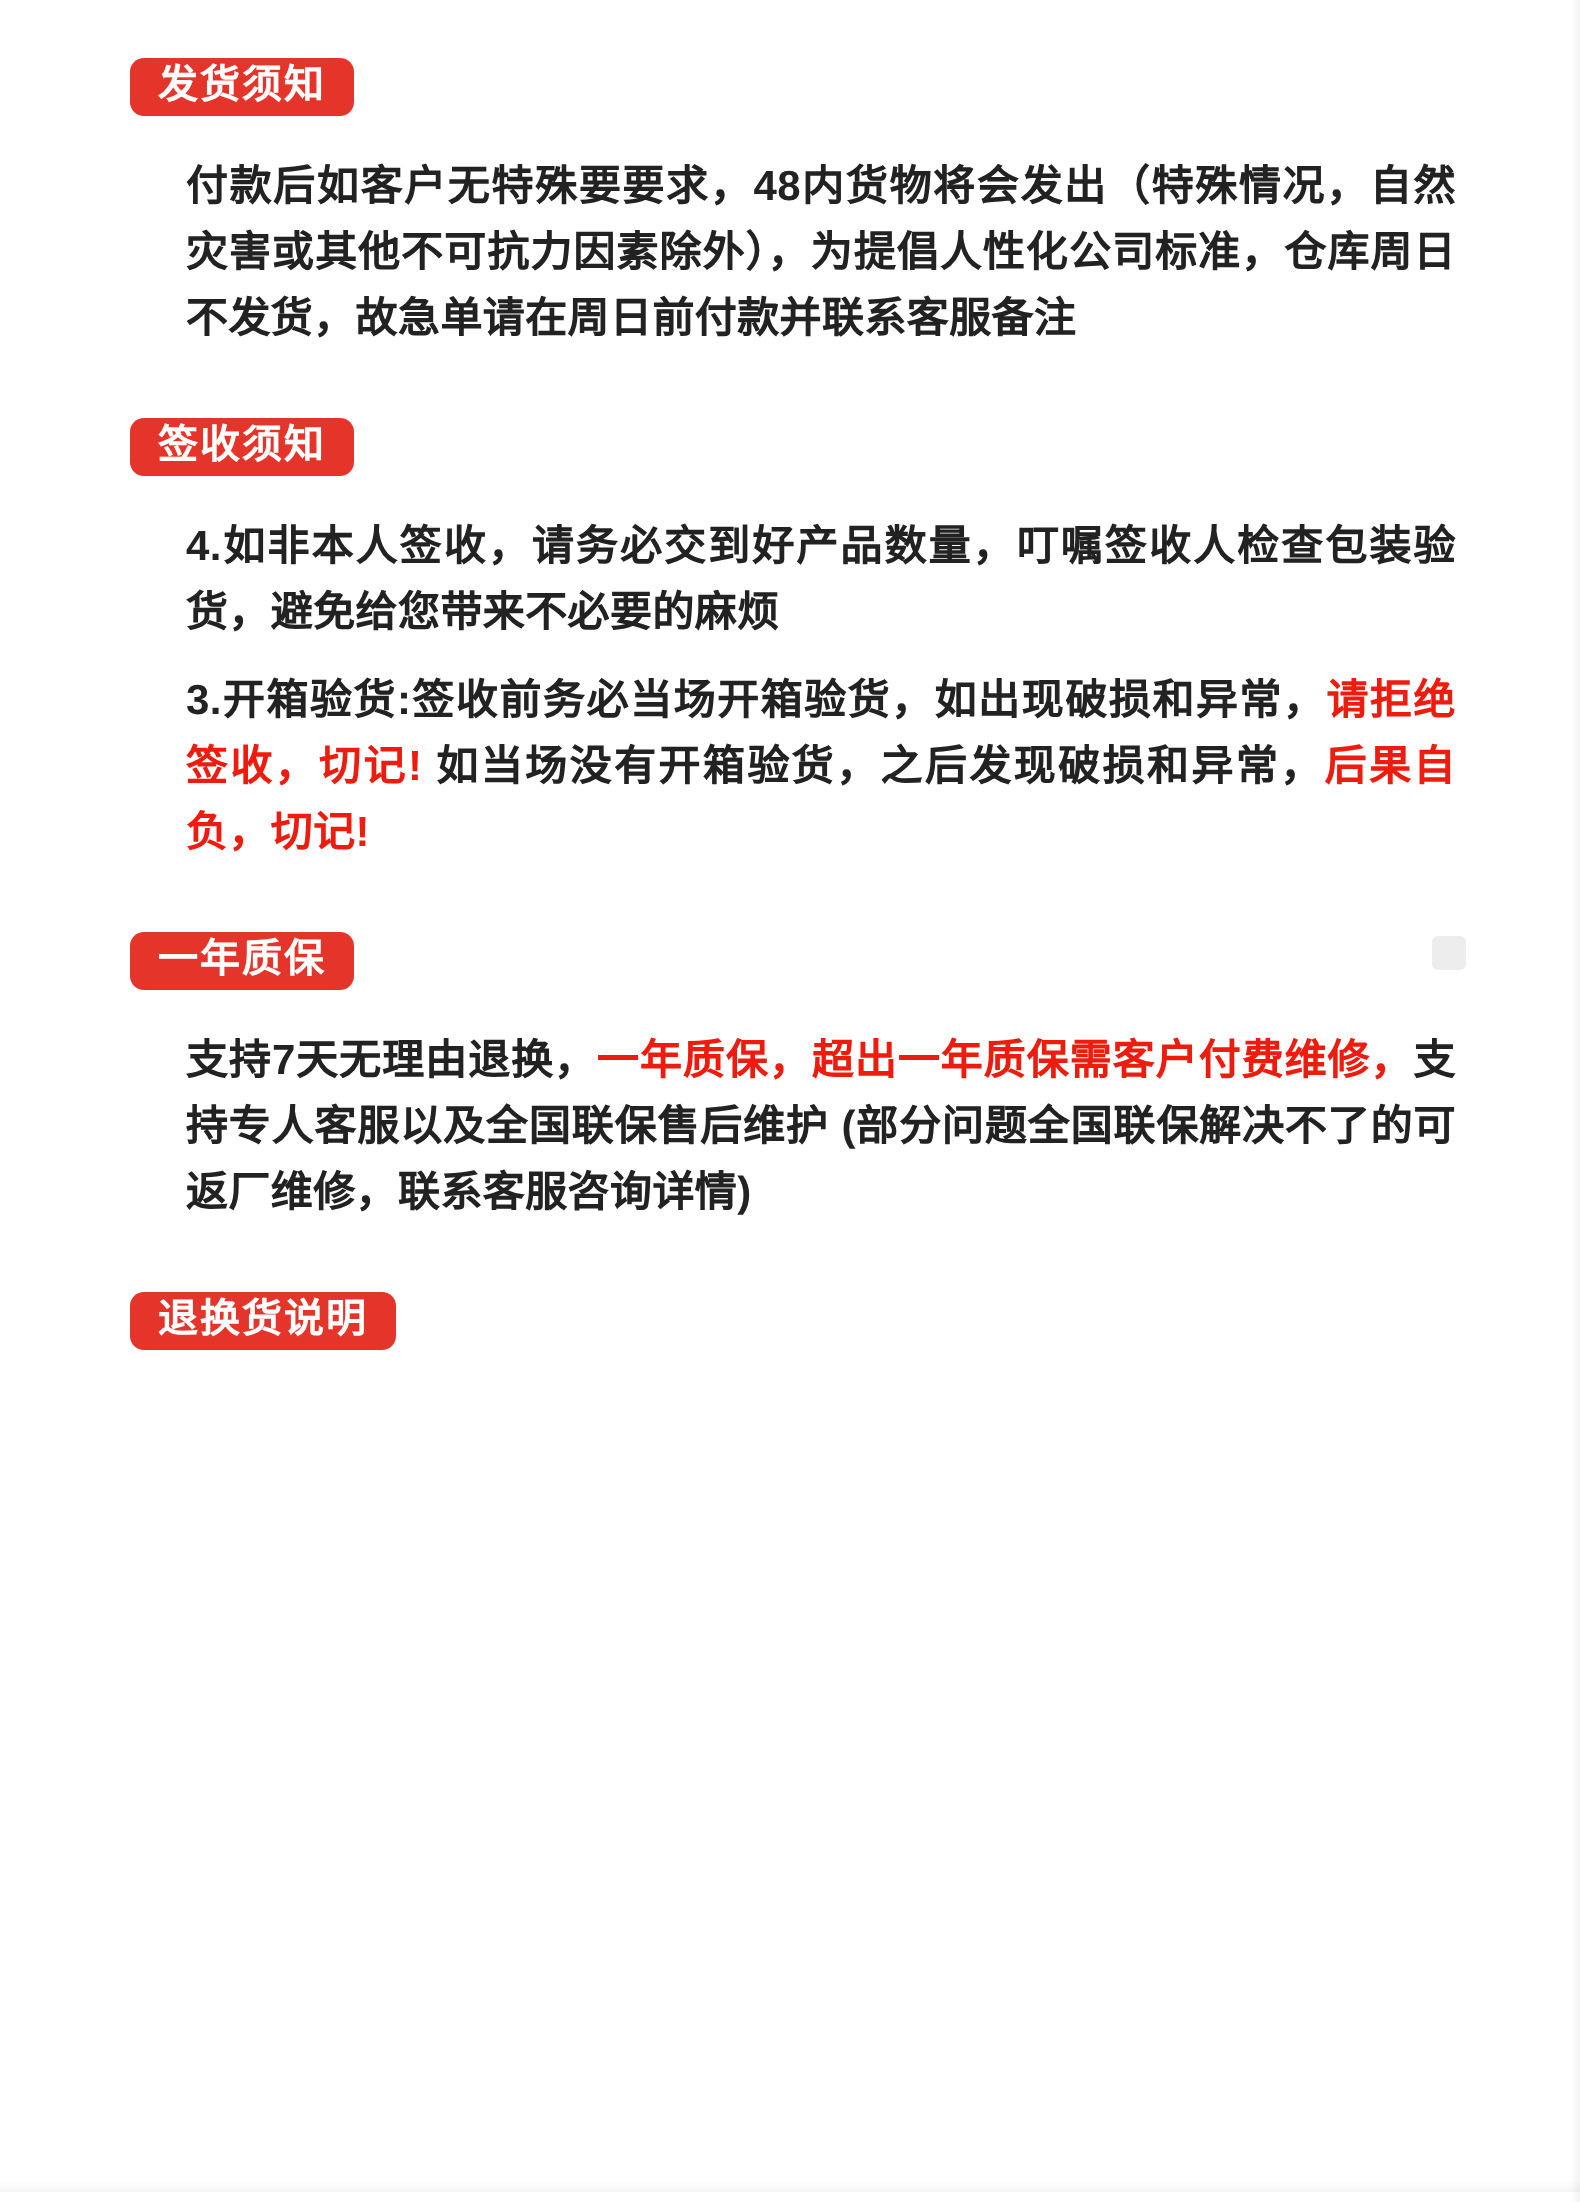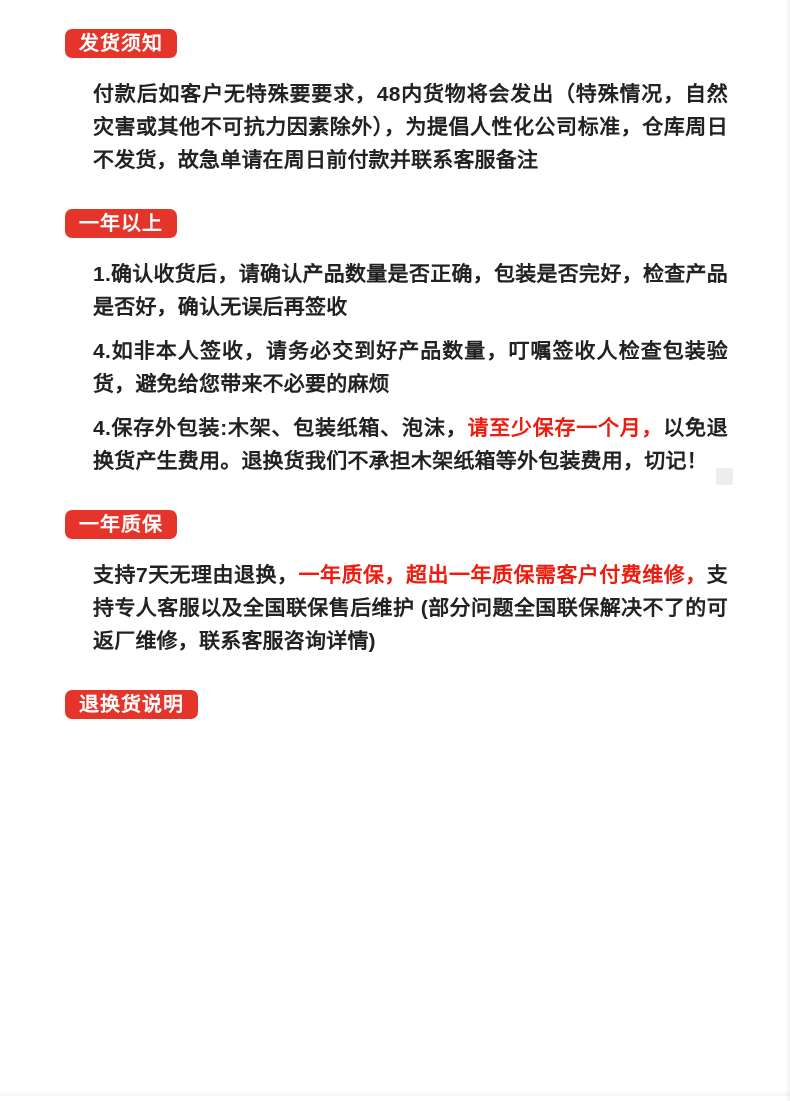--- a/index.html
+++ b/index.html
@@ -76,24 +76,23 @@
 <body>
 
 <div class="page">
 
   <section class="notice-section">
     <div class="badge">发货须知</div>
     <p class="body"><span>付款后如客户无特殊要要求，48内货物将会发出（特殊情况，自然灾害或其他不可抗力因素除外），为提倡人性化公司标准，仓库周日不发货，故急单请在周日前付款并联系客服备注</span></p>
   </section>
 
   <section class="notice-section">
-    <div class="badge">一年以上</div>
-    <p class="body"><span>1.确认收货后，请确认产品数量是否正确，包装是否完好，检查产品是否好，确认无误后再签收</span></p>
+    <div class="badge">签收须知</div>
     <p class="body"><span>4.如非本人签收，请务必交到好产品数量，叮嘱签收人检查包装验货，避免给您带来不必要的麻烦</span></p>
-    <p class="body"><span>4.保存外包装:木架、包装纸箱、泡沫，</span><span class="red">请至少保存一个月，</span><span>以免退换货产生费用。退换货我们不承担木架纸箱等外包装费用，切记！</span></p>
+    <p class="body"><span>3.开箱验货:签收前务必当场开箱验货，如出现破损和异常，</span><span class="red">请拒绝签收，切记!</span><span> 如当场没有开箱验货，之后发现破损和异常，</span><span class="red">后果自负，切记!</span></p>
   </section>
 
   <section class="notice-section">
     <div class="badge">一年质保</div>
     <p class="body"><span>支持7天无理由退换，</span><span class="red">一年质保，超出一年质保需客户付费维修，</span><span>支持专人客服以及全国联保售后维护 (部分问题全国联保解决不了的可返厂维修，联系客服咨询详情)</span></p>
   </section>
 
 
   <section class="notice-section">
     <div class="badge">退换货说明</div>

